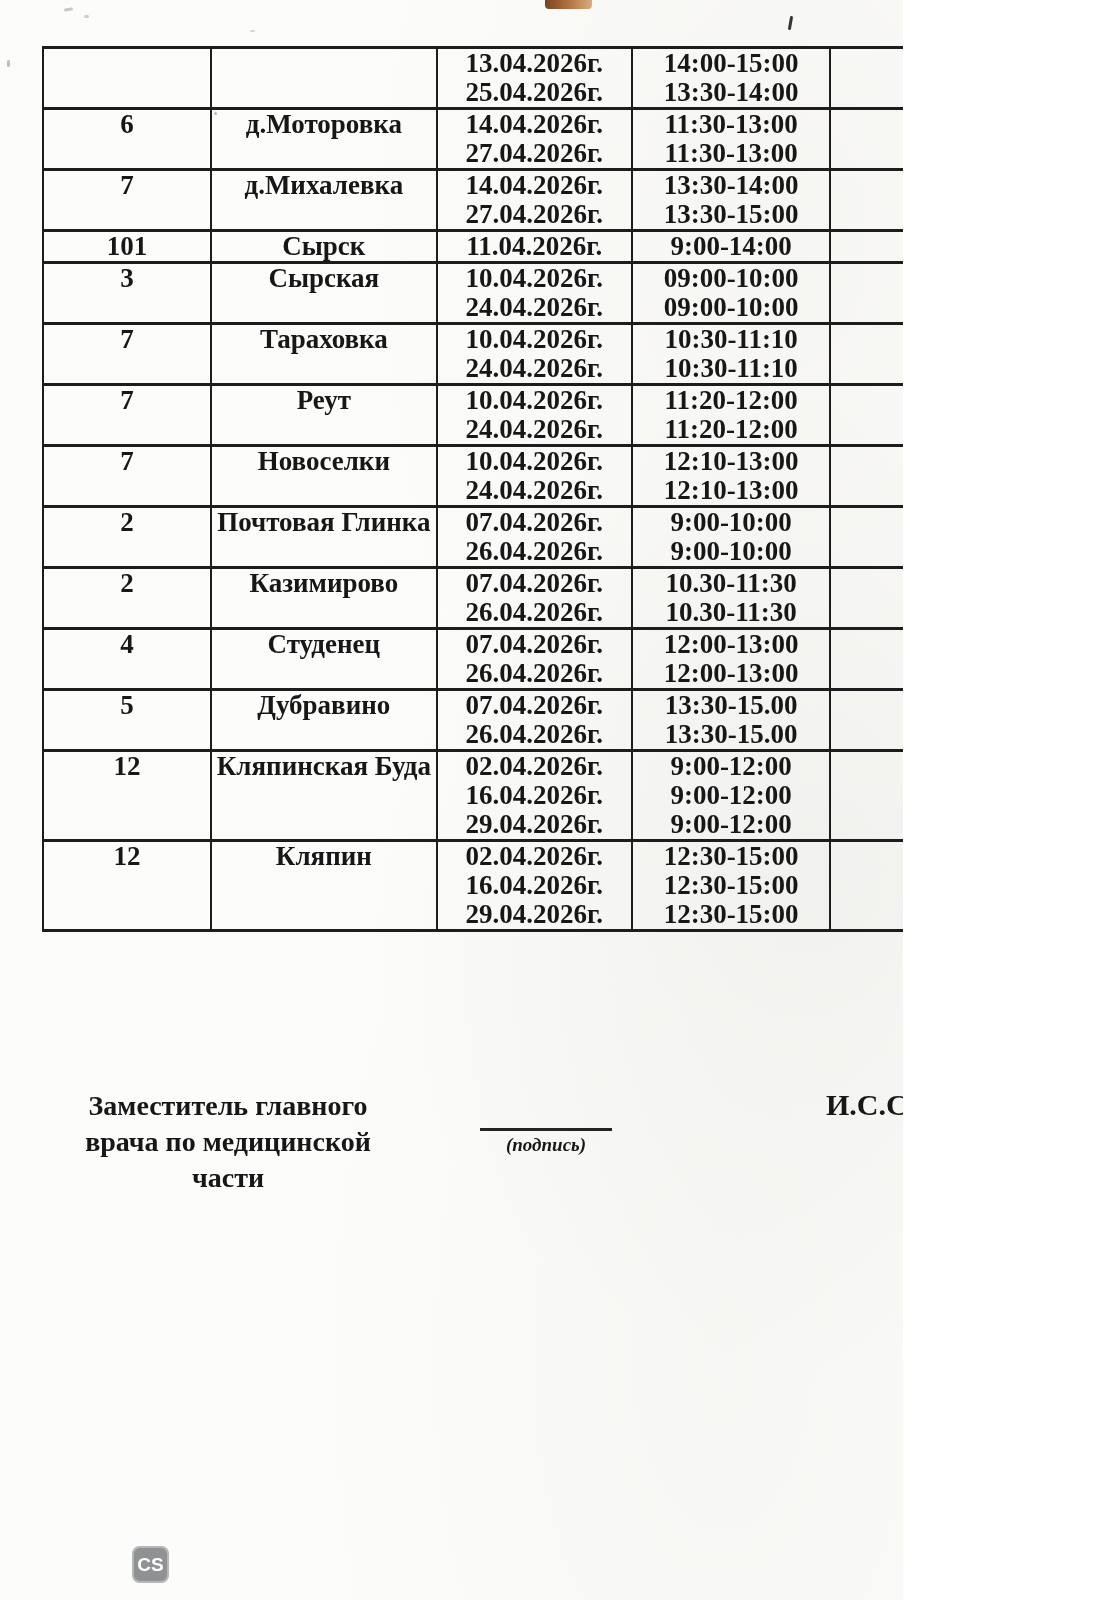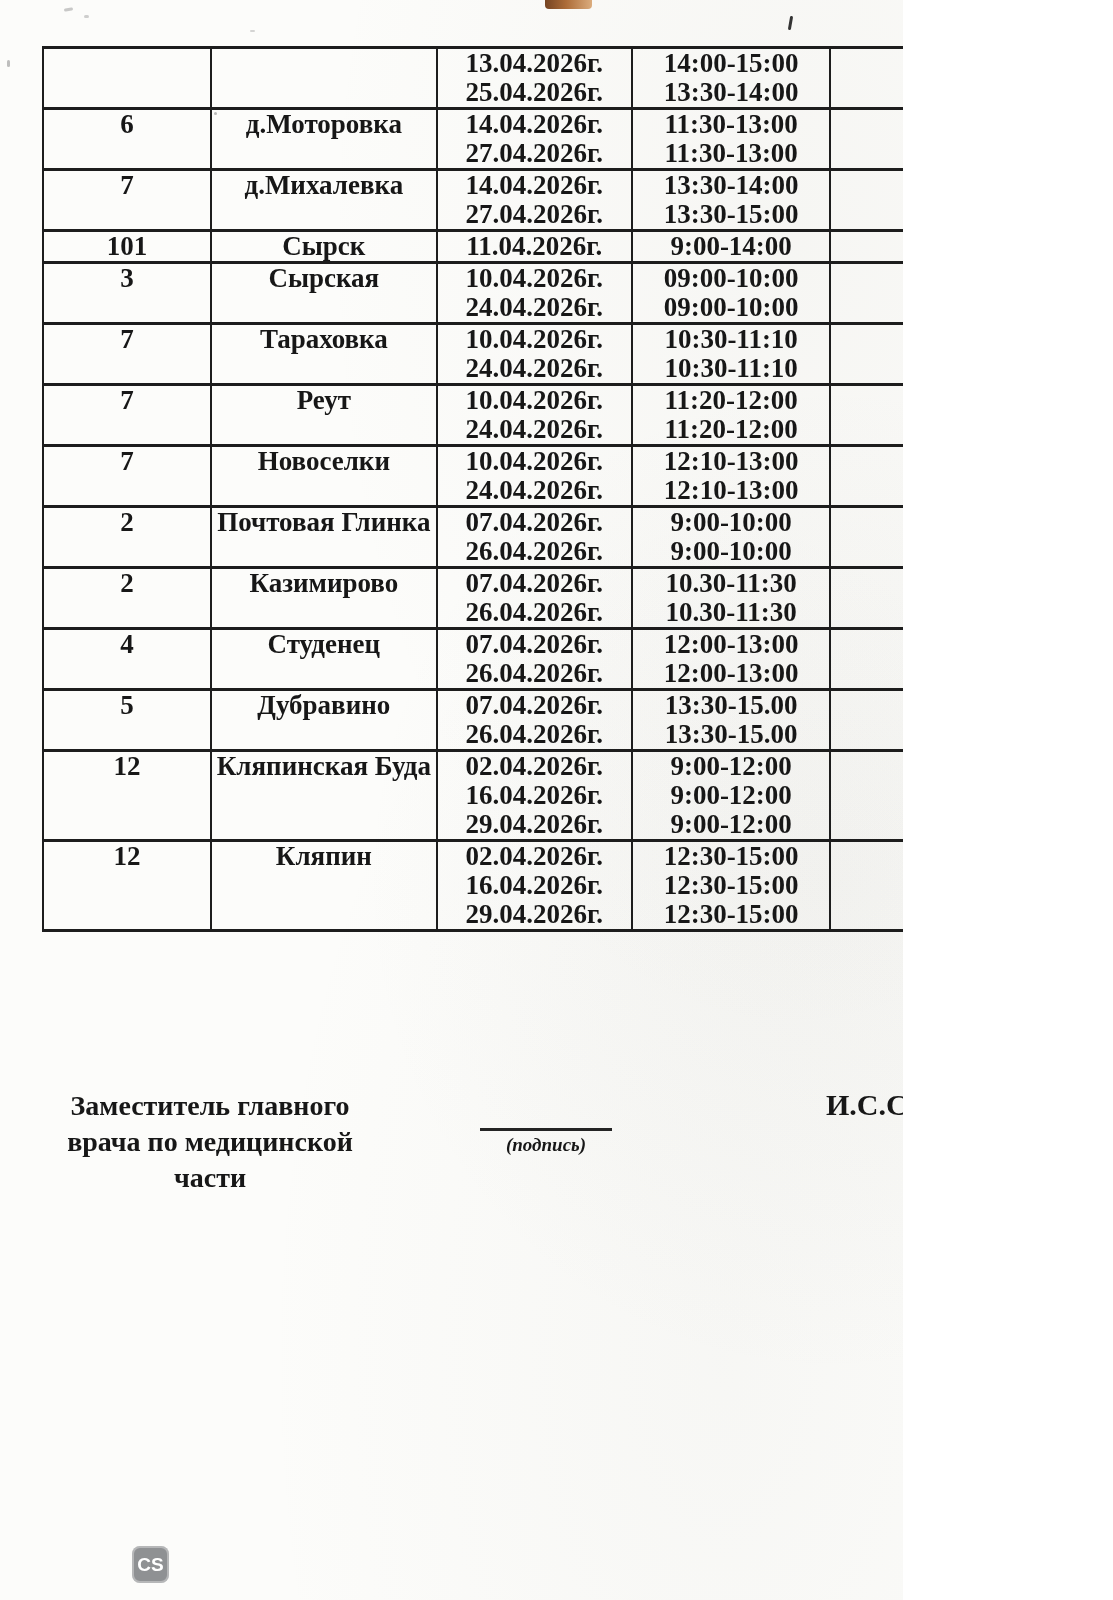--- a/index.html
+++ b/index.html
@@ -33,21 +33,21 @@
     vertical-align:top;
     padding:0 2px;
     font-size:27px;
     line-height:29px;
     white-space:nowrap;
     overflow:visible;
   }
   table.schedule .line { line-height:29px; }
   
   .sig-title {
-    position:absolute; left:58px; top:1088px; width:304px;
+    position:absolute; left:76px; top:1088px; width:304px;
     text-align:center; font-size:28px; line-height:36px;
   }
   .sig-line {
     position:absolute; left:480px; top:1128px; width:132px; height:3px;
     background:#242424;
   }
   .sig-caption {
     position:absolute; left:472px; top:1134px; width:148px;
     text-align:center; font-size:19px;font-style:italic;
   }

